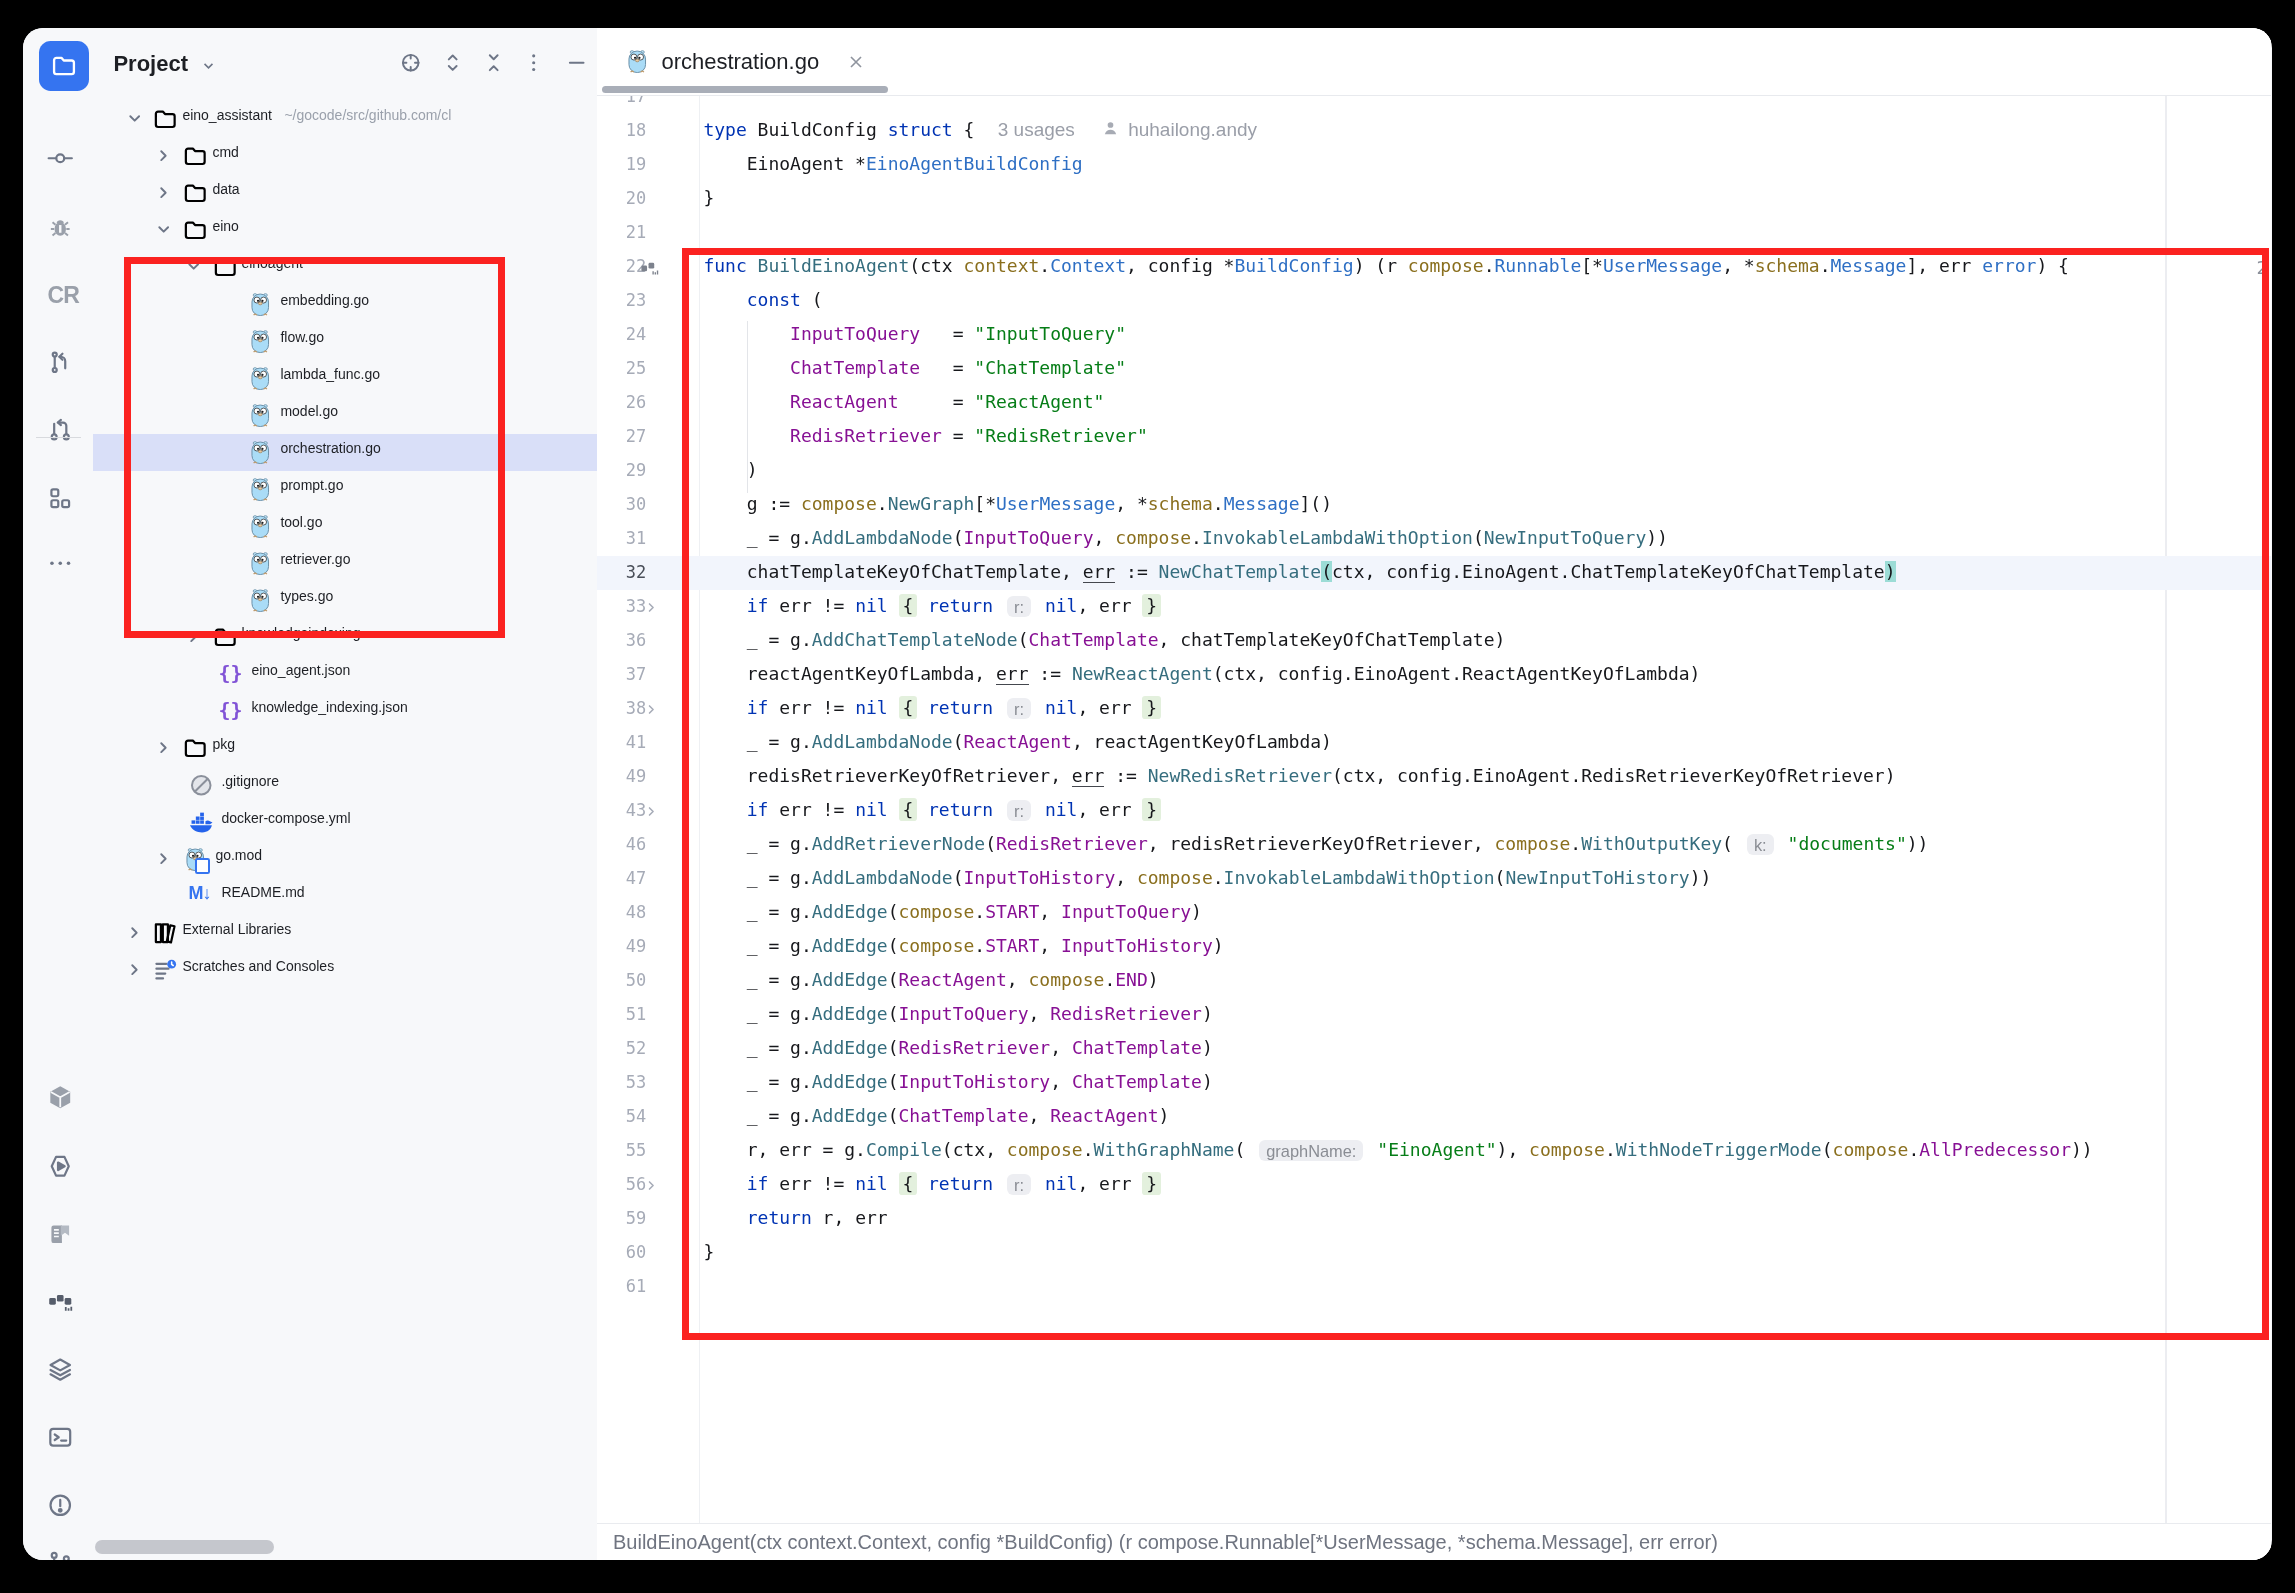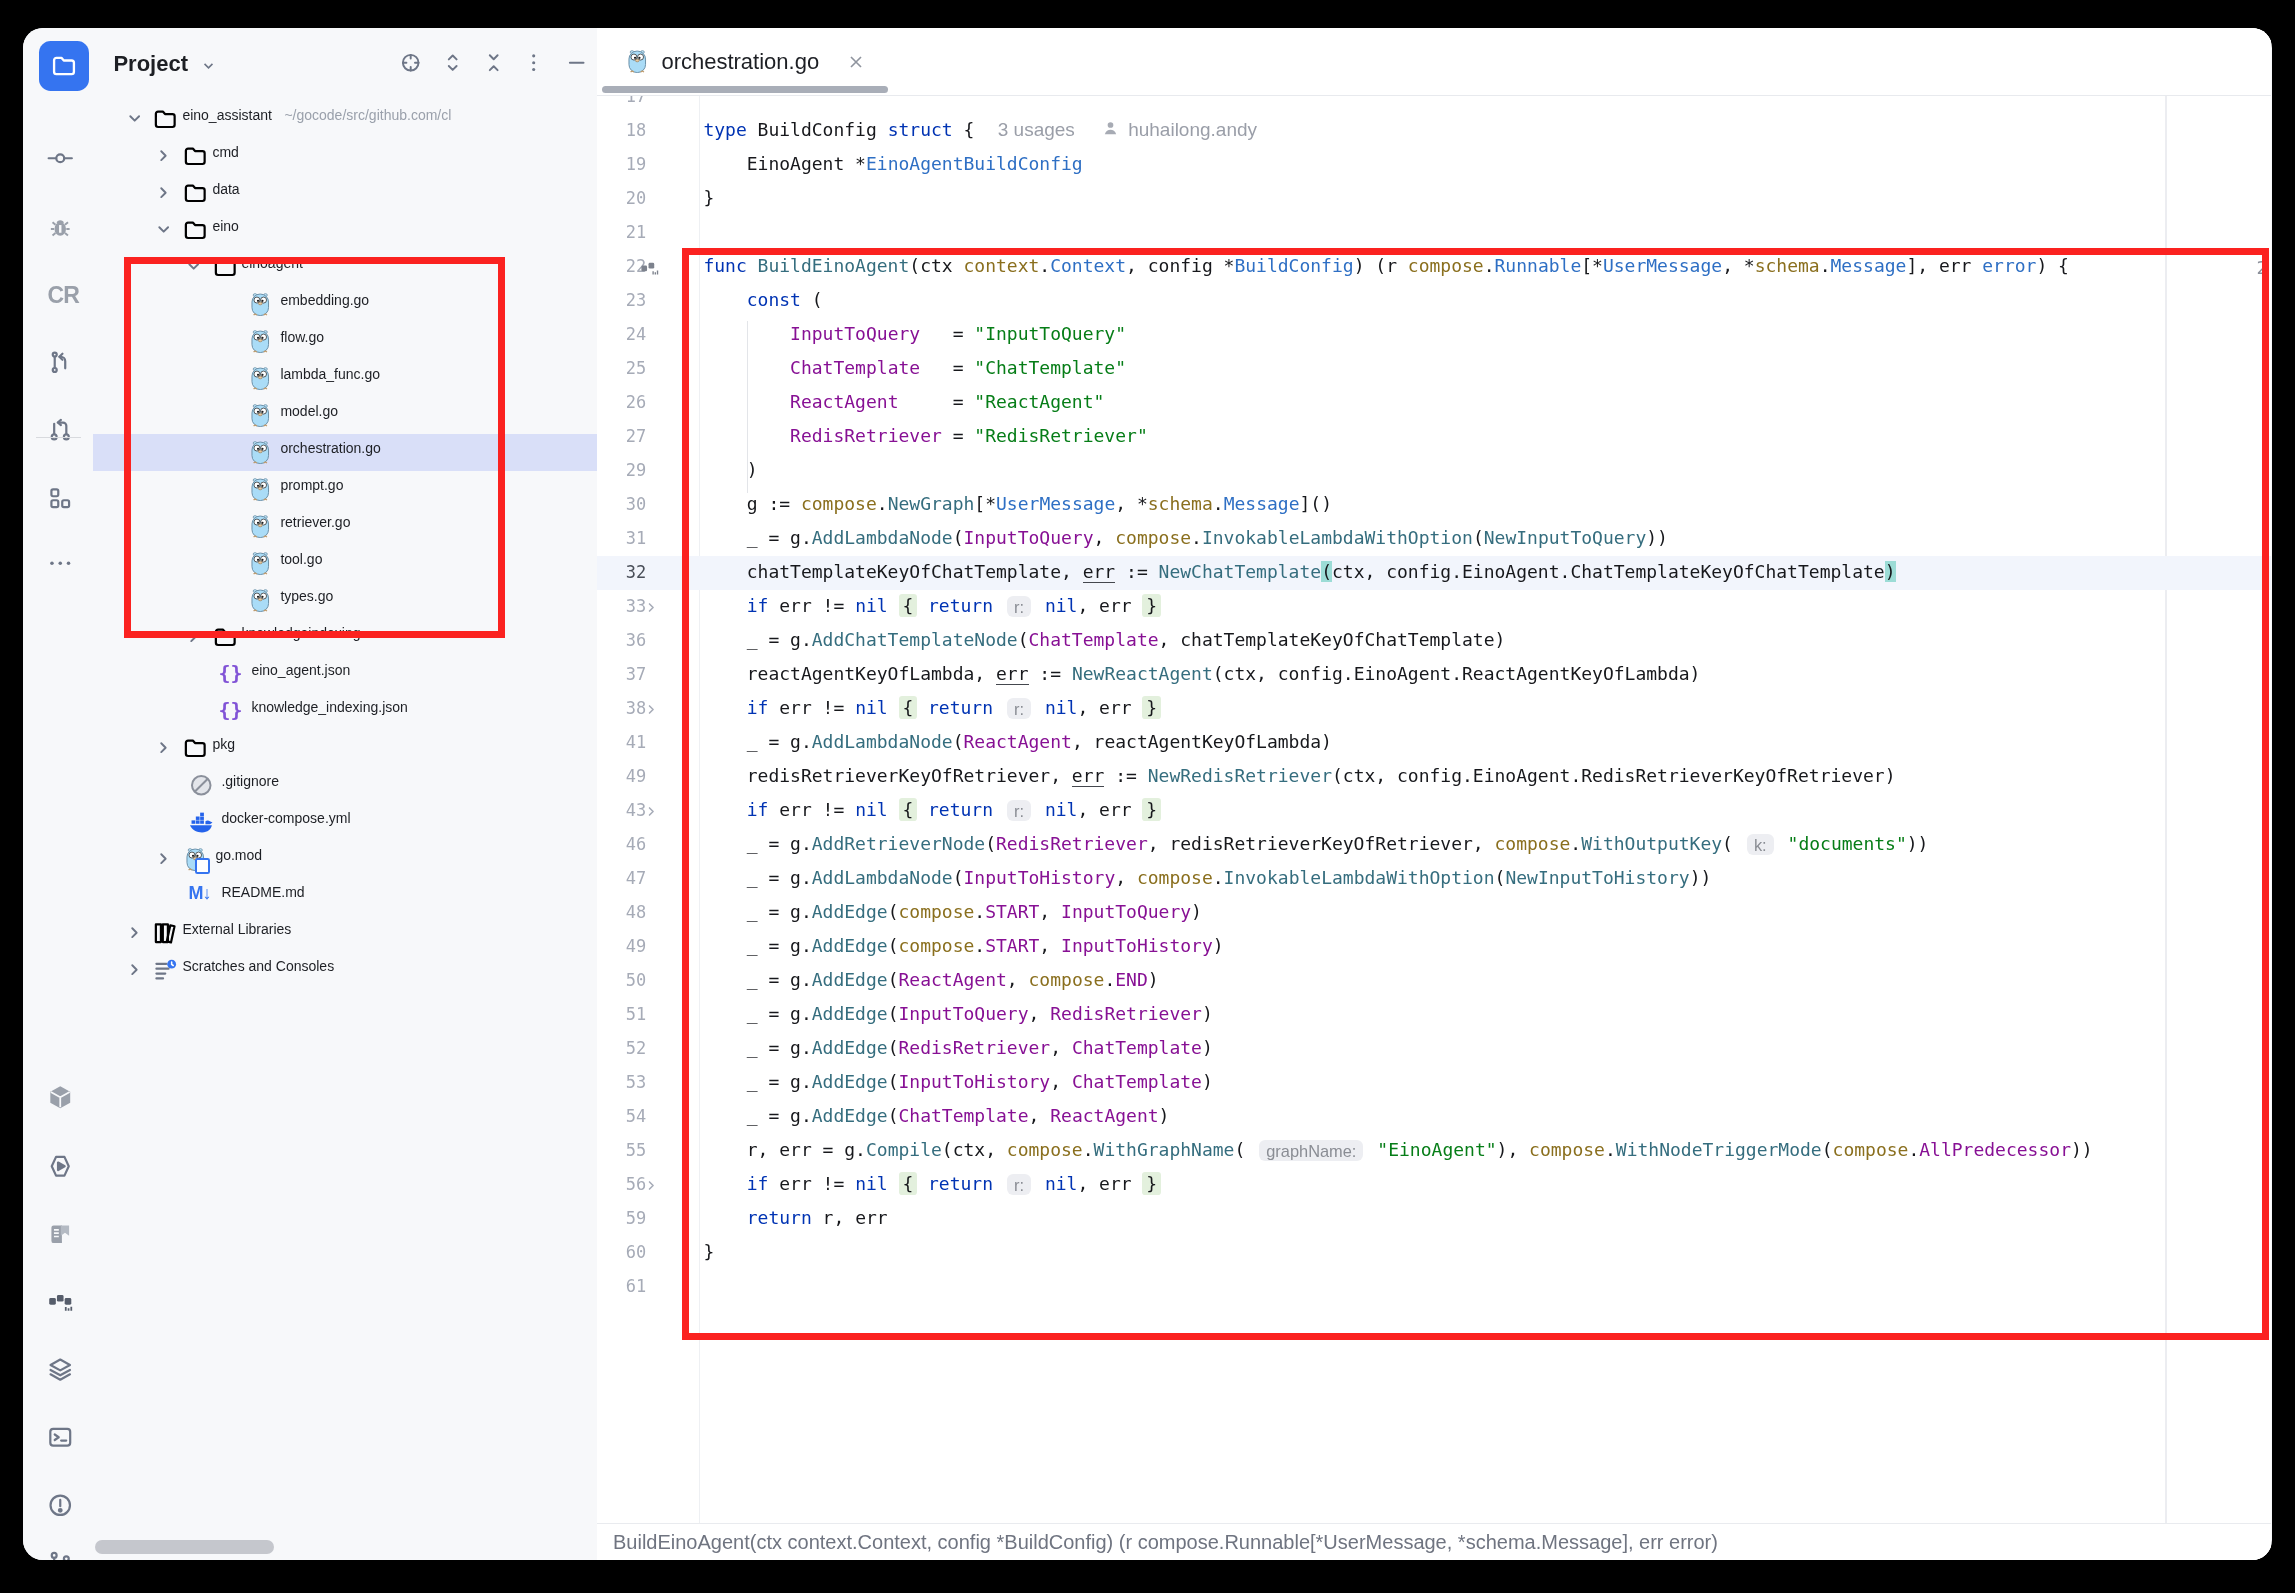--- a/index.html
+++ b/index.html
@@ -409,37 +409,37 @@
               <ellipse cx="16.7" cy="3.7" rx="1.7" ry="1.3" fill="#bfe4f8" stroke="#6b90a8" stroke-width=".7"></ellipse>
               <rect x="4.5" y="2.8" width="15" height="19.4" rx="7.2" fill="#aadcf7" stroke="#6b90a8" stroke-width=".9"></rect>
               <circle cx="9" cy="8.2" r="2.7" fill="#fff" stroke="#2c2c2c" stroke-width=".7"></circle>
               <circle cx="15" cy="8.2" r="2.7" fill="#fff" stroke="#2c2c2c" stroke-width=".7"></circle>
               <circle cx="10" cy="8.9" r="1" fill="#1c1c1c"></circle>
               <circle cx="14" cy="8.9" r="1" fill="#1c1c1c"></circle>
               <ellipse cx="12" cy="11.3" rx="1.7" ry="1.2" fill="#e9c9a0" stroke="#9a7a52" stroke-width=".6"></ellipse>
               <path d="M6 21.8c.8-1.1 2-1.1 2.8 0M15.2 21.8c.8-1.1 2-1.1 2.8 0" stroke="#c09a6a" stroke-width="1" fill="none"></path>
             </svg>
           </span>
+          <span class="t-label" style="left: 187px;">tool.go</span>
+        </div>
+        <div class="trow">
+          <span class="t-icon" style="left: 154px;">
+            <svg viewBox="0 0 24 24">
+              <ellipse cx="7.3" cy="3.7" rx="1.7" ry="1.3" fill="#bfe4f8" stroke="#6b90a8" stroke-width=".7"></ellipse>
+              <ellipse cx="16.7" cy="3.7" rx="1.7" ry="1.3" fill="#bfe4f8" stroke="#6b90a8" stroke-width=".7"></ellipse>
+              <rect x="4.5" y="2.8" width="15" height="19.4" rx="7.2" fill="#aadcf7" stroke="#6b90a8" stroke-width=".9"></rect>
+              <circle cx="9" cy="8.2" r="2.7" fill="#fff" stroke="#2c2c2c" stroke-width=".7"></circle>
+              <circle cx="15" cy="8.2" r="2.7" fill="#fff" stroke="#2c2c2c" stroke-width=".7"></circle>
+              <circle cx="10" cy="8.9" r="1" fill="#1c1c1c"></circle>
+              <circle cx="14" cy="8.9" r="1" fill="#1c1c1c"></circle>
+              <ellipse cx="12" cy="11.3" rx="1.7" ry="1.2" fill="#e9c9a0" stroke="#9a7a52" stroke-width=".6"></ellipse>
+              <path d="M6 21.8c.8-1.1 2-1.1 2.8 0M15.2 21.8c.8-1.1 2-1.1 2.8 0" stroke="#c09a6a" stroke-width="1" fill="none"></path>
+            </svg>
+          </span>
           <span class="t-label" style="left: 187px;">retriever.go</span>
-        </div>
-        <div class="trow">
-          <span class="t-icon" style="left: 154px;">
-            <svg viewBox="0 0 24 24">
-              <ellipse cx="7.3" cy="3.7" rx="1.7" ry="1.3" fill="#bfe4f8" stroke="#6b90a8" stroke-width=".7"></ellipse>
-              <ellipse cx="16.7" cy="3.7" rx="1.7" ry="1.3" fill="#bfe4f8" stroke="#6b90a8" stroke-width=".7"></ellipse>
-              <rect x="4.5" y="2.8" width="15" height="19.4" rx="7.2" fill="#aadcf7" stroke="#6b90a8" stroke-width=".9"></rect>
-              <circle cx="9" cy="8.2" r="2.7" fill="#fff" stroke="#2c2c2c" stroke-width=".7"></circle>
-              <circle cx="15" cy="8.2" r="2.7" fill="#fff" stroke="#2c2c2c" stroke-width=".7"></circle>
-              <circle cx="10" cy="8.9" r="1" fill="#1c1c1c"></circle>
-              <circle cx="14" cy="8.9" r="1" fill="#1c1c1c"></circle>
-              <ellipse cx="12" cy="11.3" rx="1.7" ry="1.2" fill="#e9c9a0" stroke="#9a7a52" stroke-width=".6"></ellipse>
-              <path d="M6 21.8c.8-1.1 2-1.1 2.8 0M15.2 21.8c.8-1.1 2-1.1 2.8 0" stroke="#c09a6a" stroke-width="1" fill="none"></path>
-            </svg>
-          </span>
-          <span class="t-label" style="left: 187px;">tool.go</span>
         </div>
         <div class="trow">
           <span class="t-icon" style="left: 154px;">
             <svg viewBox="0 0 24 24">
               <ellipse cx="7.3" cy="3.7" rx="1.7" ry="1.3" fill="#bfe4f8" stroke="#6b90a8" stroke-width=".7"></ellipse>
               <ellipse cx="16.7" cy="3.7" rx="1.7" ry="1.3" fill="#bfe4f8" stroke="#6b90a8" stroke-width=".7"></ellipse>
               <rect x="4.5" y="2.8" width="15" height="19.4" rx="7.2" fill="#aadcf7" stroke="#6b90a8" stroke-width=".9"></rect>
               <circle cx="9" cy="8.2" r="2.7" fill="#fff" stroke="#2c2c2c" stroke-width=".7"></circle>
               <circle cx="15" cy="8.2" r="2.7" fill="#fff" stroke="#2c2c2c" stroke-width=".7"></circle>
               <circle cx="10" cy="8.9" r="1" fill="#1c1c1c"></circle>

